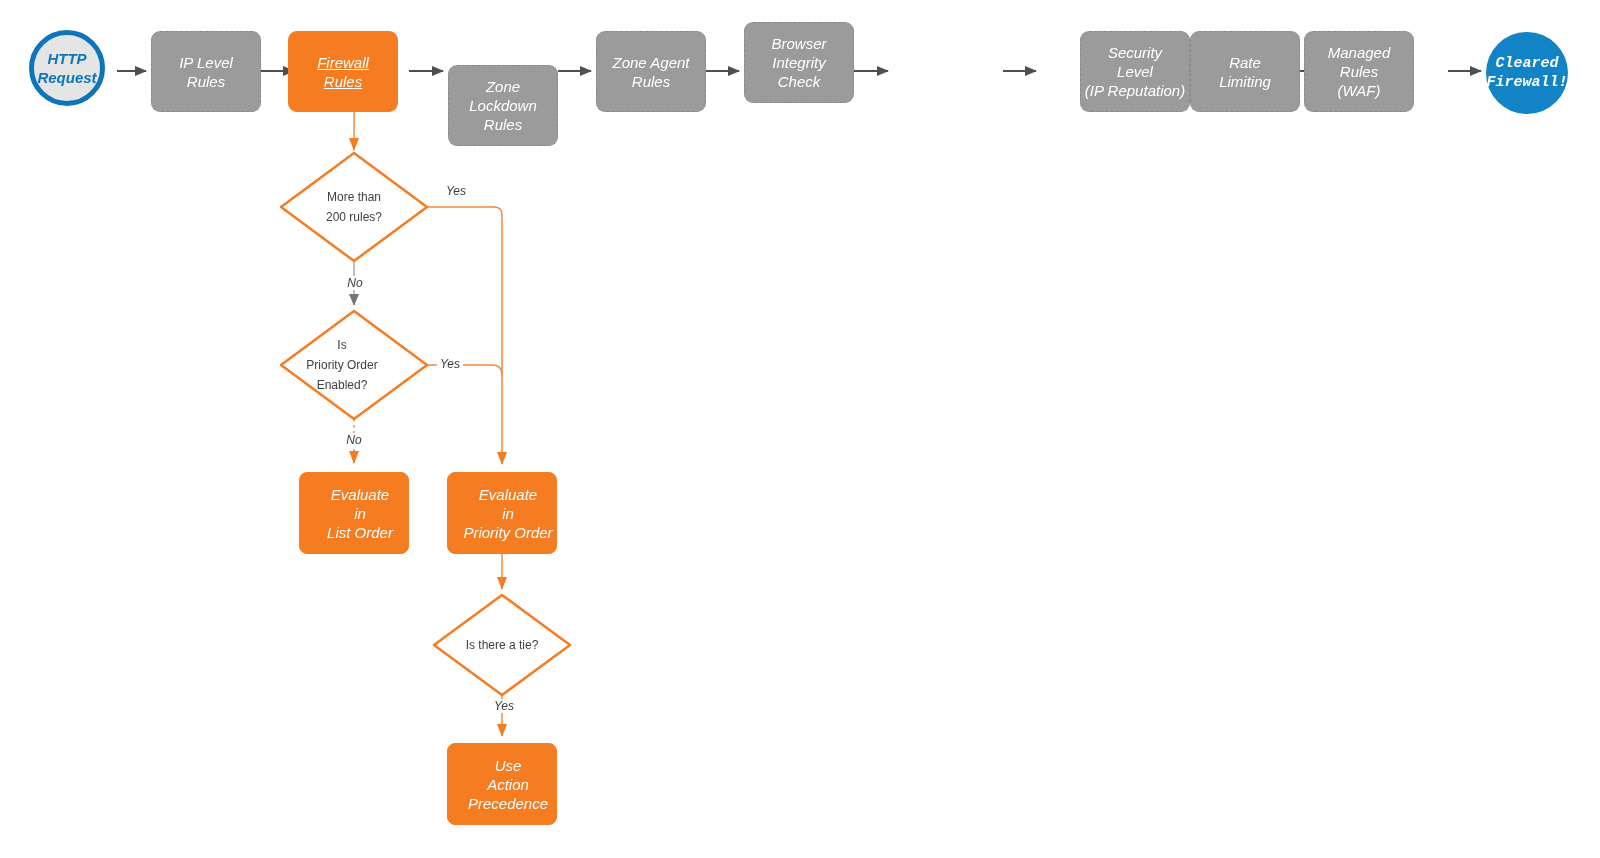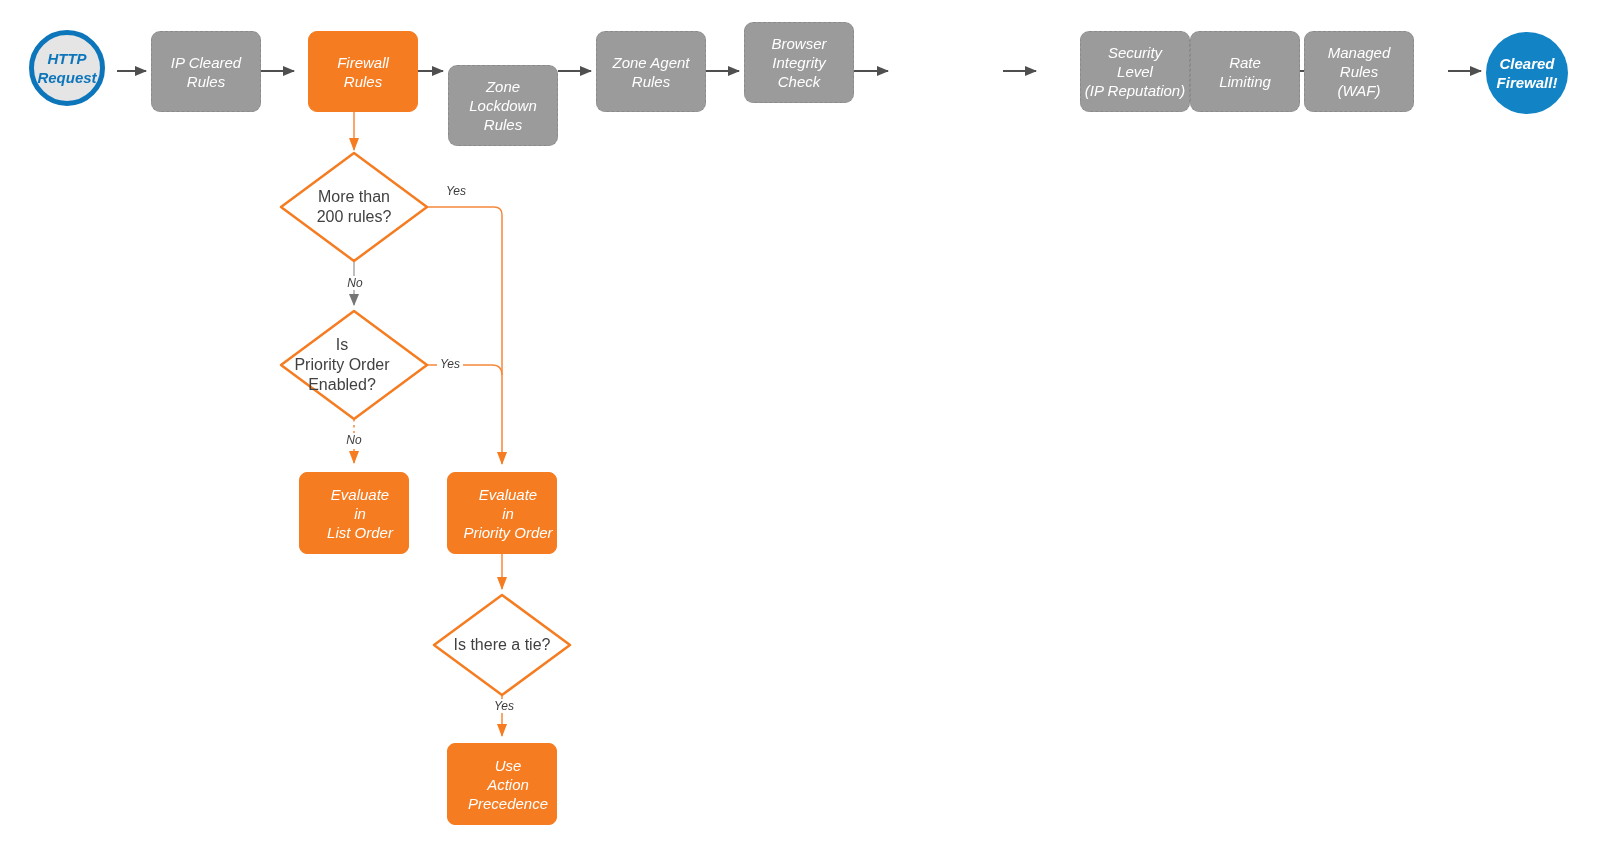--- a/index.html
+++ b/index.html
@@ -41,25 +41,25 @@
     width:76px;height:76px;border-radius:50%;
     background:#e5e5e5;
     border:5px solid #0D76BB;
     color:#0D76BB;font-weight:bold;font-style:italic;
     font-size:15px;line-height:19px;
   }
   .circle-end{
     width:82px;height:82px;border-radius:50%;
     background:#1283C5;
     color:#ffffff;font-weight:bold;font-style:italic;
-    font-size:15px;line-height:19px;
+    font-size:15px;line-height:19px;font-family:Liberation Mono, monospace;
   }
   .diamond-label{
     color:#414141;
-    font-size:16px;line-height:20px;
+    font-size:12px;line-height:20px;
     z-index:3;
   }
   .edge-label{
     position:absolute;z-index:4;
     transform:translate(-50%,-50%);
     background:#ffffff;
     padding:0 3px;
     color:#3C3C3C;font-style:italic;
     font-size:12px;
   }
@@ -109,23 +109,23 @@
     <g stroke="#F57C21" stroke-width="2.5" fill="#ffffff" stroke-linejoin="round">
       <path d="M354,153 L427,207 L354,261 L281,207 Z"></path>
       <path d="M354,311 L427,365 L354,419 L281,365 Z"></path>
       <path d="M502,595 L570,645 L502,695 L434,645 Z"></path>
     </g>
   </svg>
 
   <div class="node circle-start" style="left:29px;top:30px;">HTTP
 Request</div>
 
-  <div class="node process" style="left:151px;top:31px;">IP Cleared
+  <div class="node process" style="left:151px;top:31px;">IP Level
 Rules</div>
-  <div class="node process orange" style="left:308px;top:31px;">Firewall
+  <div class="node process orange" style="left:288px;top:31px;text-decoration:underline;">Firewall
 Rules</div>
   <div class="node process" style="left:448px;top:31px;margin-top:34px;">Zone
 Lockdown
 Rules</div>
   <div class="node process" style="left:596px;top:31px;">Zone Agent
 Rules</div>
   <div class="node process" style="left:744px;top:22px;">Browser
 Integrity
 Check</div>
   <div class="node process" style="left:1080px;top:31px;">Security

